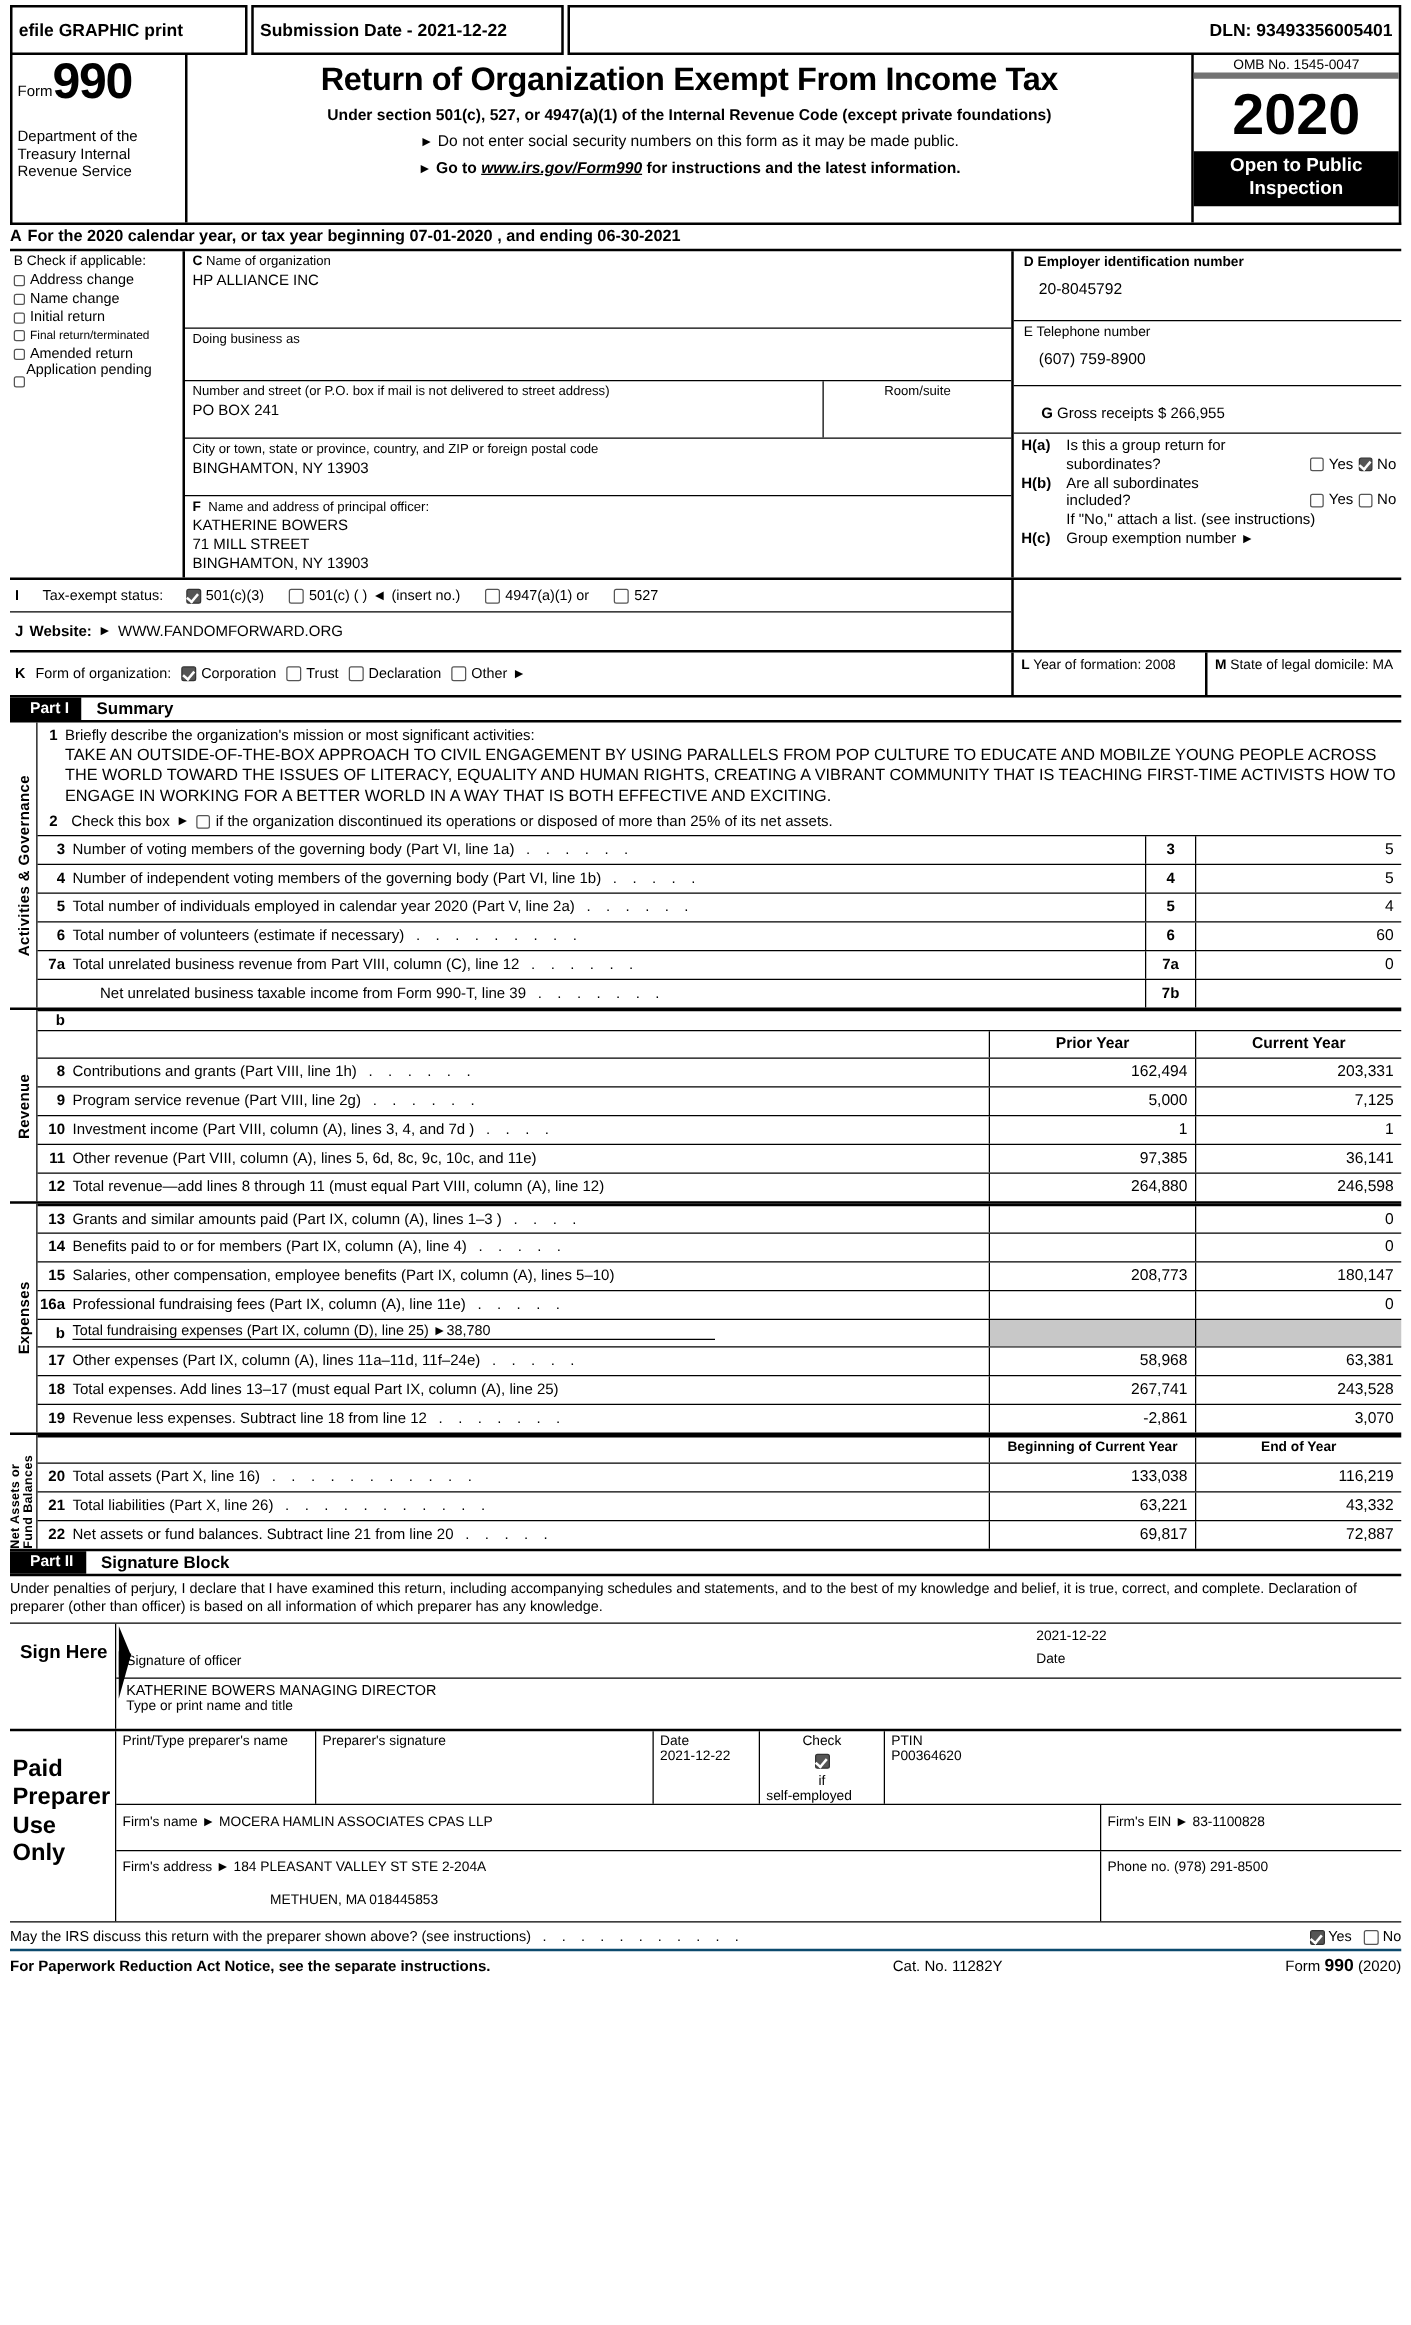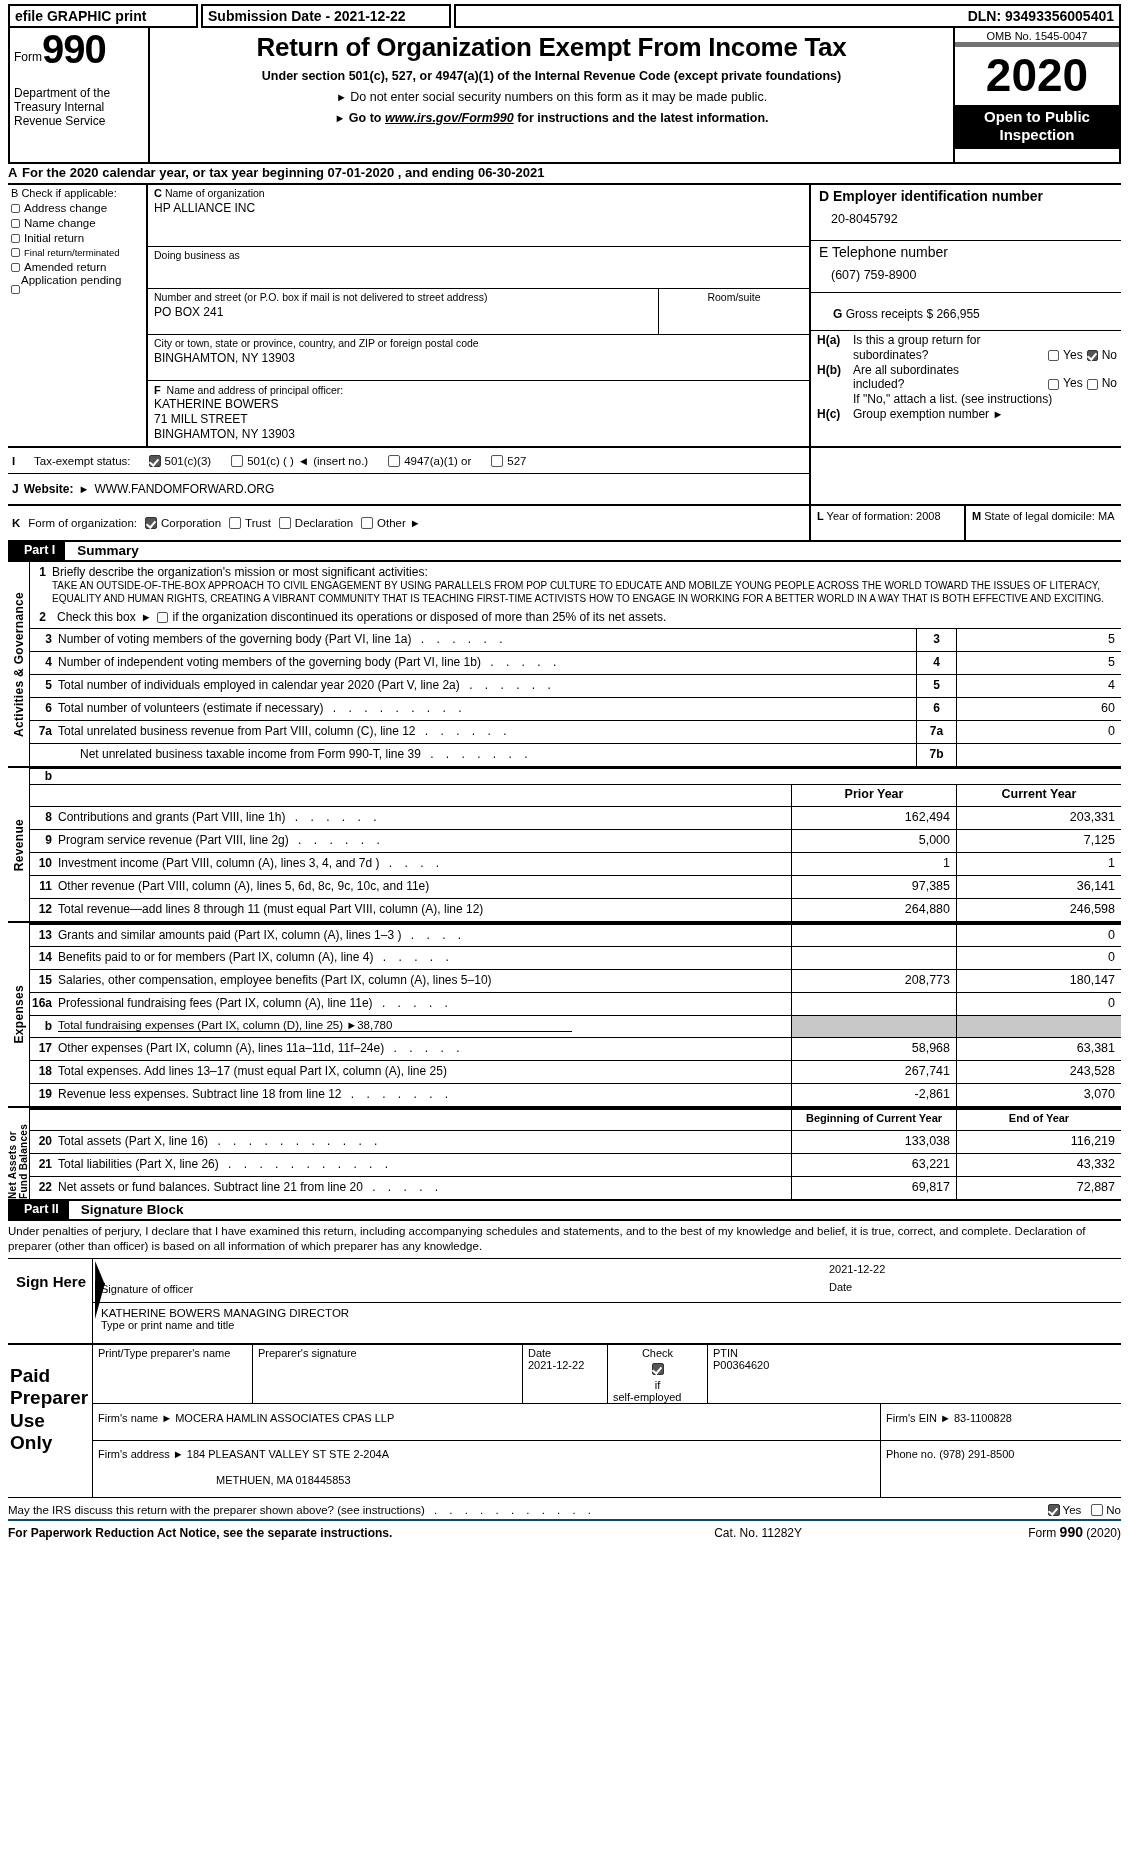--- a/index.html
+++ b/index.html
@@ -5,21 +5,21 @@
   * { box-sizing: border-box; }
   html, body { margin:0; padding:0; background:#fff; }
   body {
     width:1129px; height:1860px;
     font-family:"Liberation Sans", sans-serif;
     color:#000; font-size:11.5px; position:relative;
   }
   .page { position:relative; width:1129px; height:1860px; padding:0 8px; }
 
   
-  .efile-bar { display:flex; align-items:stretch; height:24px; margin-top:4px; gap:3px; }
+  .efile-bar { display:flex; align-items:stretch; height:40px; margin-top:4px; gap:3px; }
   .efile-cell {
     border:2px solid #000; display:flex; align-items:center;
     font-weight:bold; font-size:14px; padding:0 5px; background:#fff;
   }
   .efile-1 { width:190px; }
   .efile-2 { width:250px; }
   .efile-3 { flex:1; justify-content:flex-end; }
 
   
   .masthead { display:flex; border:2px solid #000; border-top:none; height:136px; }
@@ -73,21 +73,21 @@
   .blk-name { height:62px; }
   .blk-dba { height:42px; }
   .blk-street { height:46px; display:flex; padding:0; }
   .blk-street .s1 { flex:1; padding:2px 6px; border-right:1.5px solid #000; }
   .blk-street .s2 { width:150px; padding:2px 6px;text-align:center; }
   .blk-city { height:46px; }
   .blk-officer { padding:3px 6px 4px; border-bottom:none; }
   .blk-officer .val { margin-top:1px; line-height:1.25; }
   .col-dg { width:310px; }
   .dg-blk { border-bottom:1.5px solid #000; padding:3px 8px; }
-  .dg-blk .cap { font-size:14px; }
+  .dg-blk .cap { font-size:11px; }
   .dg-blk .cap b { font-weight:bold; }
   .dg-blk .val { font-size:12.5px; margin-top:8px; padding-left:12px; }
   .blk-ein { height:56px; }
   .blk-tel { height:52px; }
   .blk-gross { height:38px; padding-top:14px; }
   .blk-gross .g { font-size:12px; padding-left:14px; }
   .blk-gross .g b { font-weight:bold; }
   .h-sec { padding:2px 4px 2px 6px; border-bottom:none; }
   .h-row { display:flex; font-size:12px; margin-bottom:1px; }
   .h-tag { font-weight:bold; width:36px; flex:0 0 auto; }
@@ -133,21 +133,21 @@
   .vside span {
     writing-mode:vertical-rl; transform:rotate(180deg);
     font-weight:bold; font-size:12px; white-space:nowrap; letter-spacing:0.3px;
   }
   .vside.two span { line-height:1.05; }
   .p1-body { flex:1; }
 
   .mission { padding:3px 0 2px 0; display:flex; }
   .mission .n { font-weight:bold; width:22px; text-align:right; padding-right:6px; font-size:12px; flex:0 0 auto; }
   .mission .t { font-size:12px; }
-  .mission .desc { font-size:10px; line-height:1.26; margin-top:1px; }
+  .mission .desc { font-size:13px; line-height:1.26; margin-top:1px; }
 
   .l2 { display:flex; align-items:center; gap:5px; padding:3px 0 4px 0; border-top:0; font-size:12px; }
   .l2 .n { font-weight:bold; width:22px; text-align:right; padding-right:6px; flex:0 0 auto; }
   .l2 .cbox { width:11px; height:11px; }
 
   .numrow { display:flex; align-items:stretch; border-top:1.5px solid #000; min-height:23px; }
   .numrow .n { font-weight:bold; width:28px; text-align:right; padding:3px 6px 0 0; font-size:12px; flex:0 0 auto; }
   .numrow .desc { flex:1; padding:3px 4px 0 0; font-size:12px; position:relative; white-space:nowrap; overflow:hidden; }
   .dots { letter-spacing:4.5px; padding-left:6px; }
   .numrow .bx {

